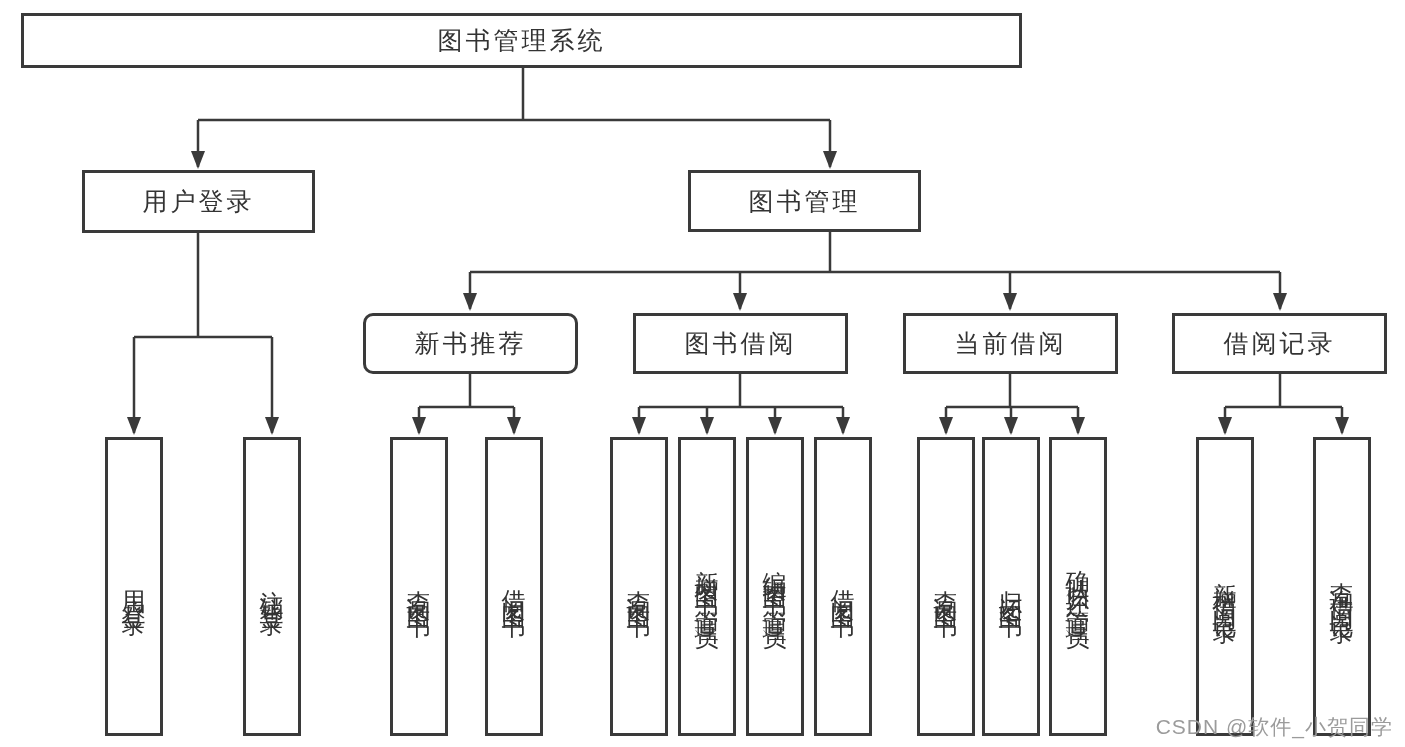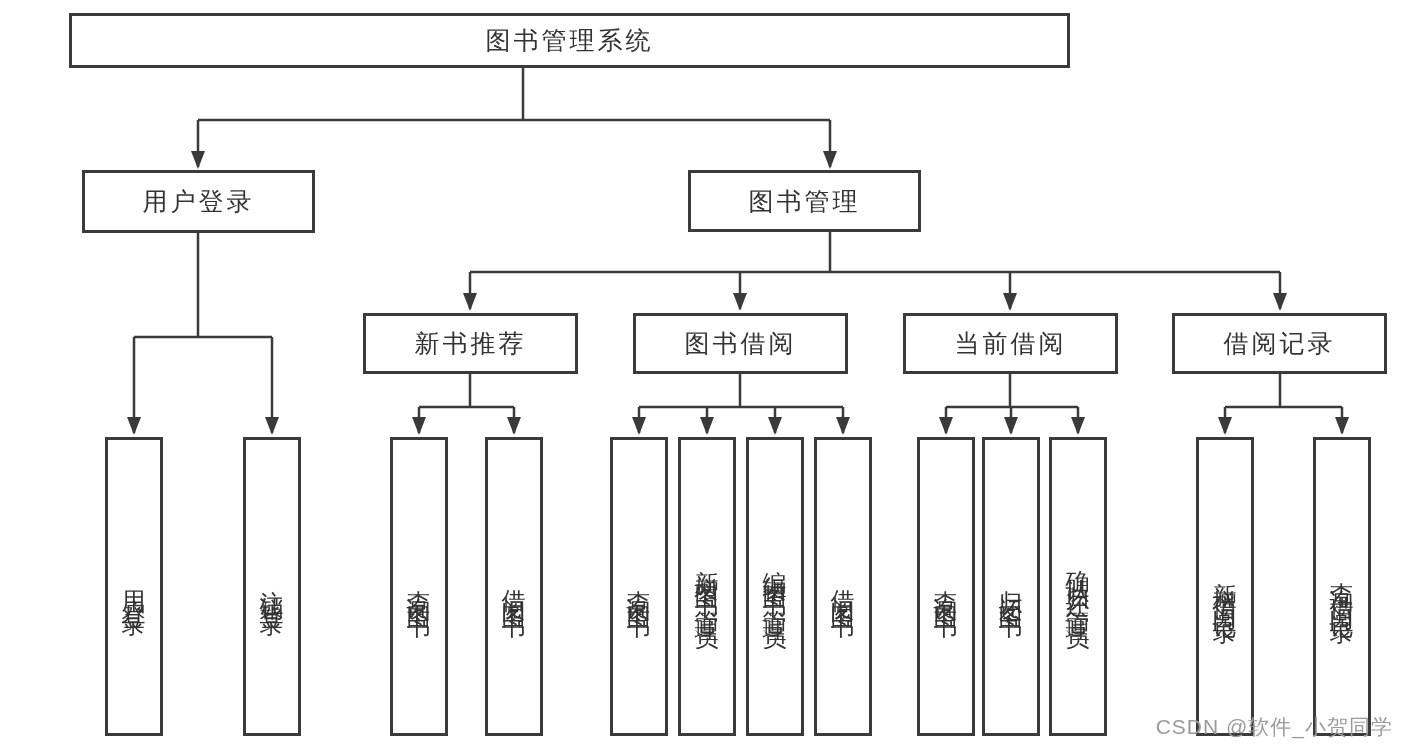--- a/index.html
+++ b/index.html
@@ -84,32 +84,32 @@
       <path d="M775,407 V433" marker-end="url(#arrow)"></path>
       <path d="M843,407 V433" marker-end="url(#arrow)"></path>
       <path d="M946,407 V433" marker-end="url(#arrow)"></path>
       <path d="M1011,407 V433" marker-end="url(#arrow)"></path>
       <path d="M1078,407 V433" marker-end="url(#arrow)"></path>
       <path d="M1225,407 V433" marker-end="url(#arrow)"></path>
       <path d="M1342,407 V433" marker-end="url(#arrow)"></path>
     </g>
   </svg>
 
-  <div class="node h" style="left:21px; top:13px; width:1001px; height:55px;margin-left:48px;">
+  <div class="node h" style="left:21px; top:13px; width:1001px; height:55px;">
     <span>图书管理系统</span>
   </div>
 
   <div class="node h" style="left:82px; top:170px; width:233px; height:63px;">
     <span>用户登录</span>
   </div>
   <div class="node h" style="left:688px; top:170px; width:233px; height:62px;">
     <span>图书管理</span>
   </div>
 
-  <div class="node h" style="left:363px; top:313px; width:215px; height:61px;">
+  <div class="node h" style="left:363px; top:313px; width:215px; height:61px;border-radius:10px;">
     <span>新书推荐</span>
   </div>
   <div class="node h" style="left:633px; top:313px; width:215px; height:61px;">
     <span>图书借阅</span>
   </div>
   <div class="node h" style="left:903px; top:313px; width:215px; height:61px;">
     <span>当前借阅</span>
   </div>
   <div class="node h" style="left:1172px; top:313px; width:215px; height:61px;">
     <span>借阅记录</span>

